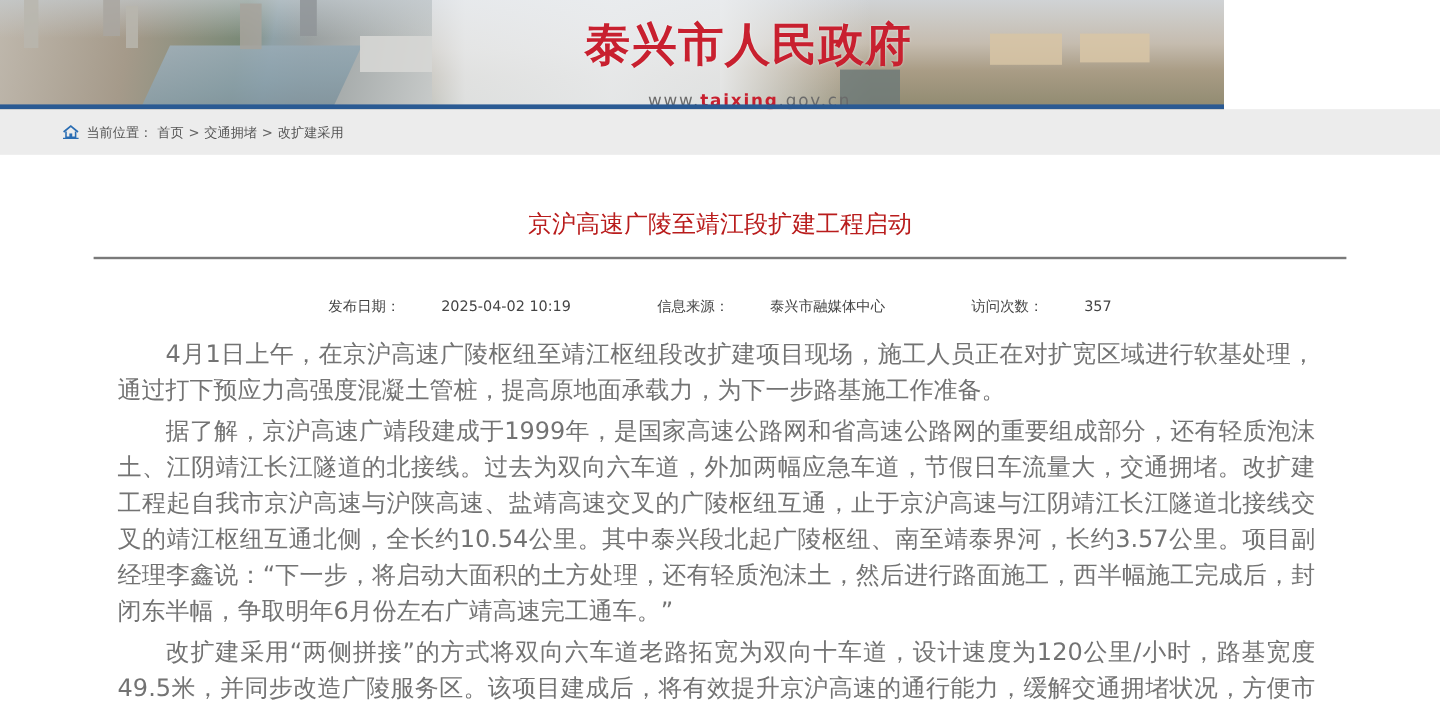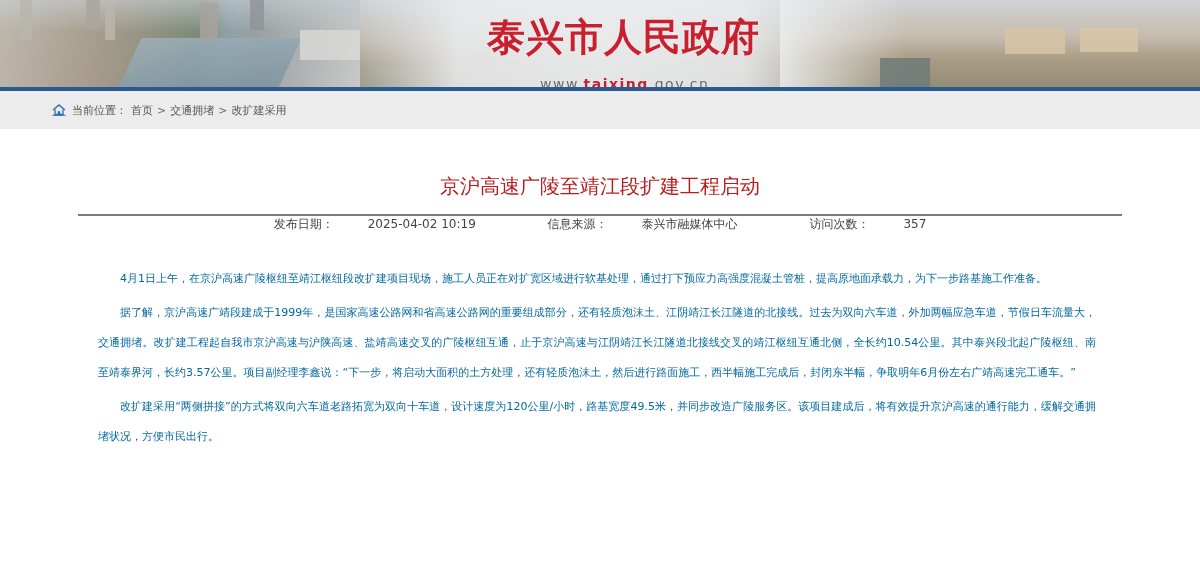--- a/index.html
+++ b/index.html
@@ -1,21 +1,21 @@
 <!DOCTYPE html>
 <html><head>
 <meta charset="utf-8">
 <style>
   * { margin: 0; padding: 0; box-sizing: border-box; }
   html, body { width: 1200px; height: 587px; overflow: hidden; background: #ffffff; }
   body { font-family: "DejaVu Sans", "Liberation Sans", sans-serif; color: #333; }
 
   
   .banner {
-    position: relative; width: 1200px; height: 91px; overflow: hidden;
+    position: relative; width: 1020px; height: 91px; overflow: hidden;
     background:
       linear-gradient(90deg,
         rgba(255,255,255,0) 0%,
         rgba(240,242,244,0.0) 28%,
         rgba(236,238,240,0.85) 38%,
         rgba(236,238,240,0.92) 50%,
         rgba(236,238,240,0.85) 62%,
         rgba(255,255,255,0) 72%),
       linear-gradient(180deg, #c9ced3 0%, #b9b2a6 45%, #9e9684 70%, #8a8a78 100%);
   }
@@ -62,25 +62,25 @@
   .crumb-bar a { color: #555; text-decoration: none; }
 
   
   .article { width: 1044px; margin: 0 auto; }
   .title {
     text-align: center; font-size: 20px; color: #b91c1c; font-weight: normal;
     padding-top: 44px; height: 84px;
   }
   .rule { height: 2px; background: #7a7a7a; margin-top: 1px; }
   .meta {
-    text-align: center; font-size: 12px; color: #444; height: 46px;
+    text-align: center; font-size: 12px; color: #444; padding-top: 15px; height: 46px; margin-top: 16px;
   }
   .meta span { margin: 0 17px; }
   .body p {
-    font-size: 11px; line-height: 30px; color: #0369a1;
+    font-size: 20px; line-height: 30px; color: #737373;
     text-indent: 2em; margin-bottom: 4px; padding: 0 26px 0 20px;
     text-align: justify;
   }
   .body { padding-top: 2px; }
 </style>
 </head>
 <body>
 
 <div class="banner">
   <div class="city-left">

